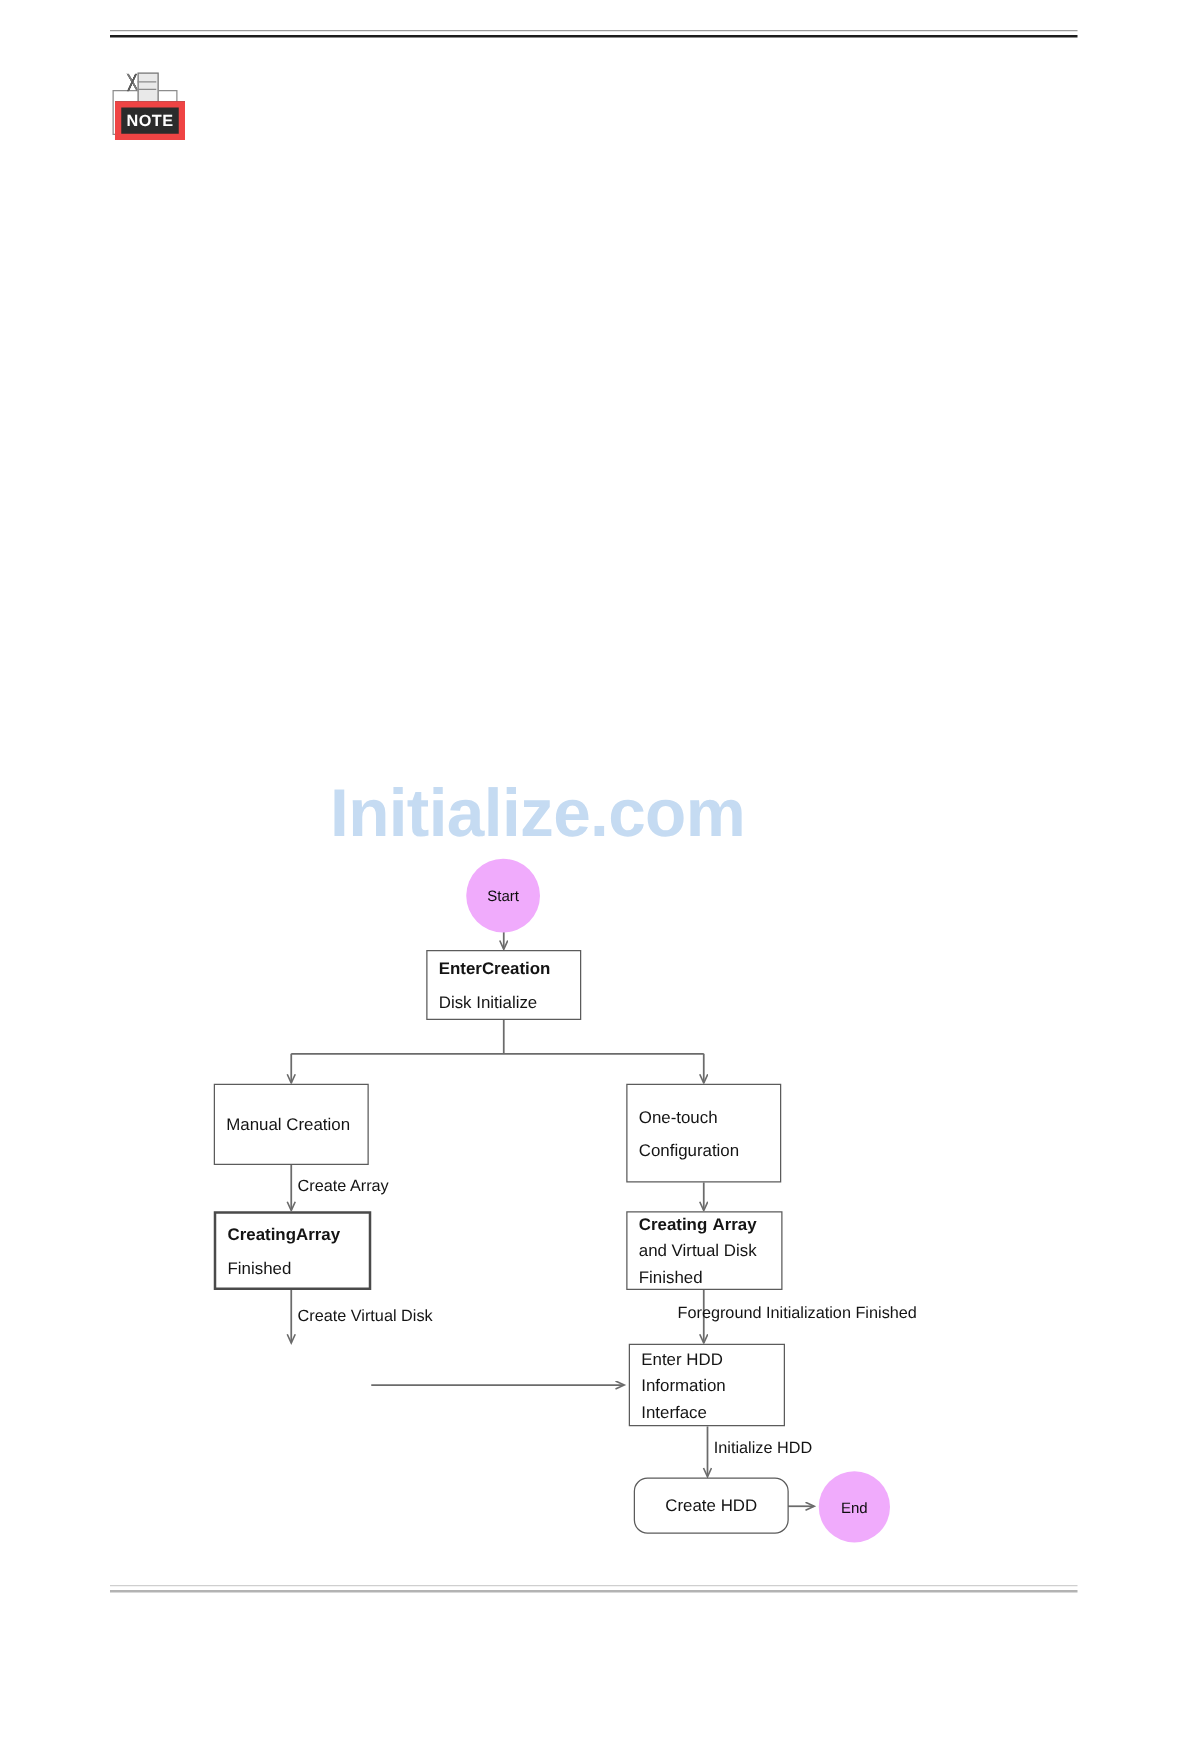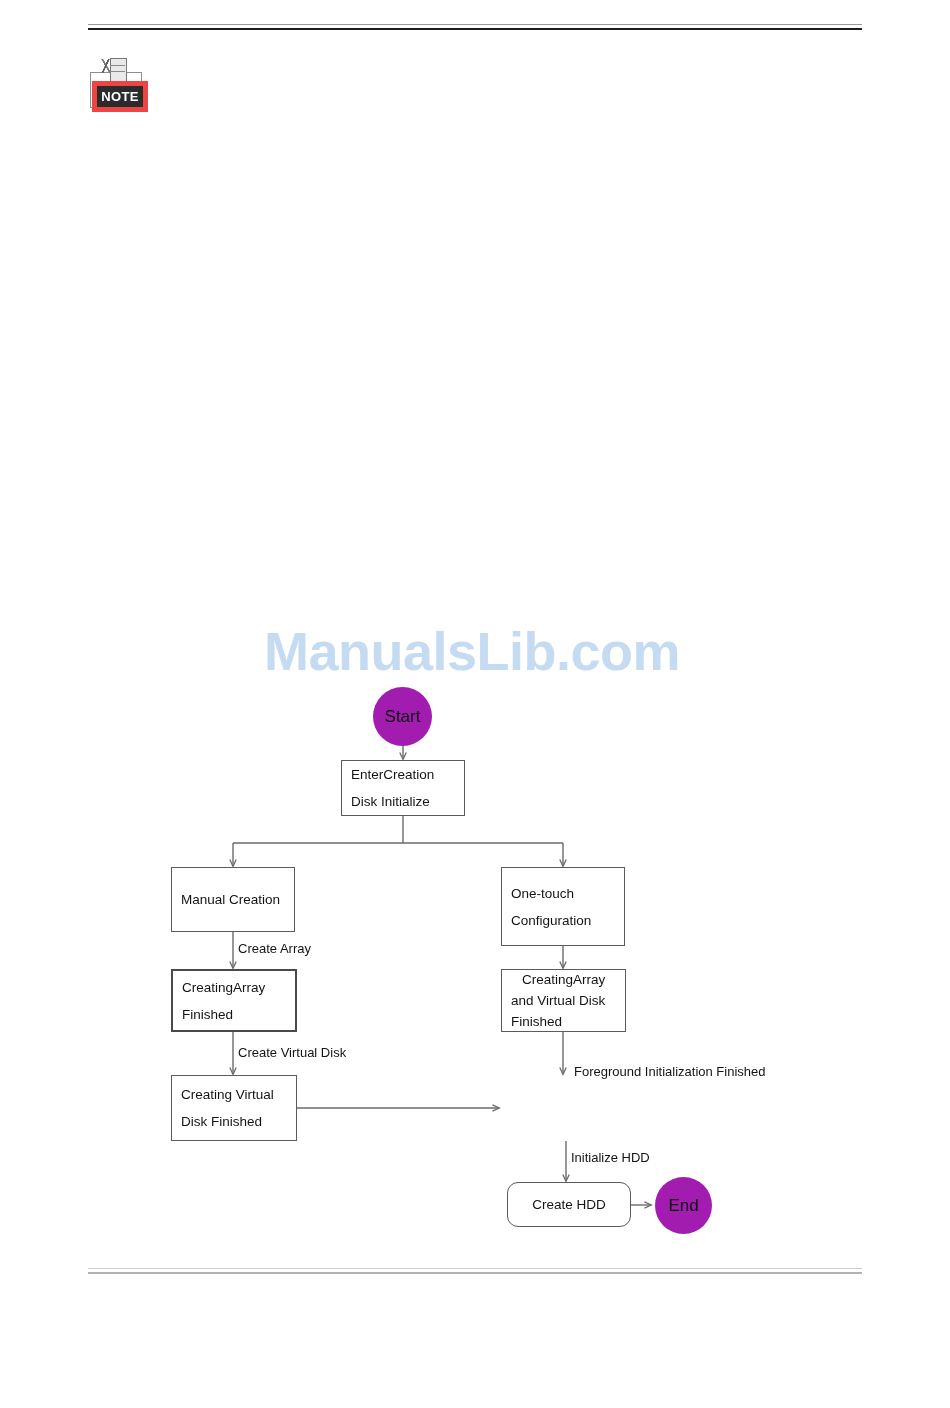--- a/index.html
+++ b/index.html
@@ -160,36 +160,37 @@
     align-items: center;
   }
   .rect.thick { border-width: 2.2px; border-color: #4a4a4a; }
   .rect.rounded { border-radius: 11px; }
 
   .lh { line-height: 27px; }
 
   
   .spread {
     display: flex;
-    justify-content: flex-end;
+    justify-content: space-between;
     padding: 0 9px;
     width: 100%;
     box-sizing: border-box;
+    font-weight: bold;
   }
 
   
   .terminator {
     position: absolute;
     border-radius: 50%;
-    background: #a21caf;
+    background: #f0abfc;
     display: flex;
     align-items: center;
     justify-content: center;
     font-family: "Liberation Sans", sans-serif;
-    font-size: 17px;
+    font-size: 12px;
     color: #0d0d0d;
   }
 
   
   .edge-label {
     position: absolute;
     font-family: "Liberation Sans", sans-serif;
     font-size: 13px;
     color: #141414;
     white-space: nowrap;
@@ -208,21 +209,21 @@
     <div class="note-frame"></div>
     <div class="note-scribble"></div>
     <div class="note-clip"></div>
     <div class="note-clip-line ncl1"></div>
     <div class="note-clip-line ncl2"></div>
     <div class="note-banner">
       <span class="note-word">NOTE</span>
     </div>
   </div>
 
-  <div id="watermark">ManualsLib.com</div>
+  <div id="watermark">Initialize.com</div>
 
   <div id="flow">
 
     <svg id="flow-svg" viewBox="0 0 950 1408" xmlns="http://www.w3.org/2000/svg">
       <defs>
         <marker id="arw" markerWidth="10" markerHeight="10" refX="7.6" refY="3.6" orient="auto" markerUnits="userSpaceOnUse">
           <path d="M1,0.4 L8,3.6 L1,6.8" fill="none" stroke="#6b6b6b" stroke-width="1.3"></path>
         </marker>
       </defs>
       <g fill="none" stroke="#6b6b6b" stroke-width="1.4">
@@ -291,41 +292,42 @@
       <div class="node-text" style="padding:0;">
         <div class="spread" style="line-height:21px;">
           <span>Creating</span>
           <span>Array</span>
         </div>
         <div style="line-height:21px; padding:0 9px;">and Virtual Disk</div>
         <div style="line-height:21px; padding:0 9px;">Finished</div>
       </div>
     </div>
 
-    <div class="node rect" style="left:171px; top:1075px; width:126px; height:66px;">
+
+    <div class="node rect" style="left:503px; top:1075px; width:125px; height:66px;">
       <div class="node-text" style="padding:0 9px;">
-        <div class="lh">Creating Virtual</div>
-        <div class="lh">Disk Finished</div>
-      </div>
-    </div>
-
+        <div style="line-height:21px;">Enter HDD</div>
+        <div style="line-height:21px;">Information</div>
+        <div style="line-height:21px;">Interface</div>
+      </div>
+    </div>
 
     <div class="node rect rounded" style="left:507px; top:1182px; width:124px; height:45px; justify-content:center;">
       <span class="node-text">Create HDD</span>
     </div>
 
     <div class="terminator" style="left:655px; top:1177px; width:57px; height:57px;">
       <span>End</span>
     </div>
 
     <div class="edge-label" style="left:238px; top:941px;text-align:center;">Create Array</div>
 
     <div class="edge-label" style="left:238px; top:1045px;">Create Virtual Disk</div>
 
-    <div class="edge-label" style="left:574px; top:1042px;margin-top:22px;">Foreground Initialization Finished</div>
+    <div class="edge-label" style="left:542px; top:1042px;">Foreground Initialization Finished</div>
 
     <div class="edge-label" style="left:571px; top:1150px;">Initialize HDD</div>
 
   </div>
 
   <div class="rule rule-bottom"></div>
 
 </div>
 
 </body></html>

